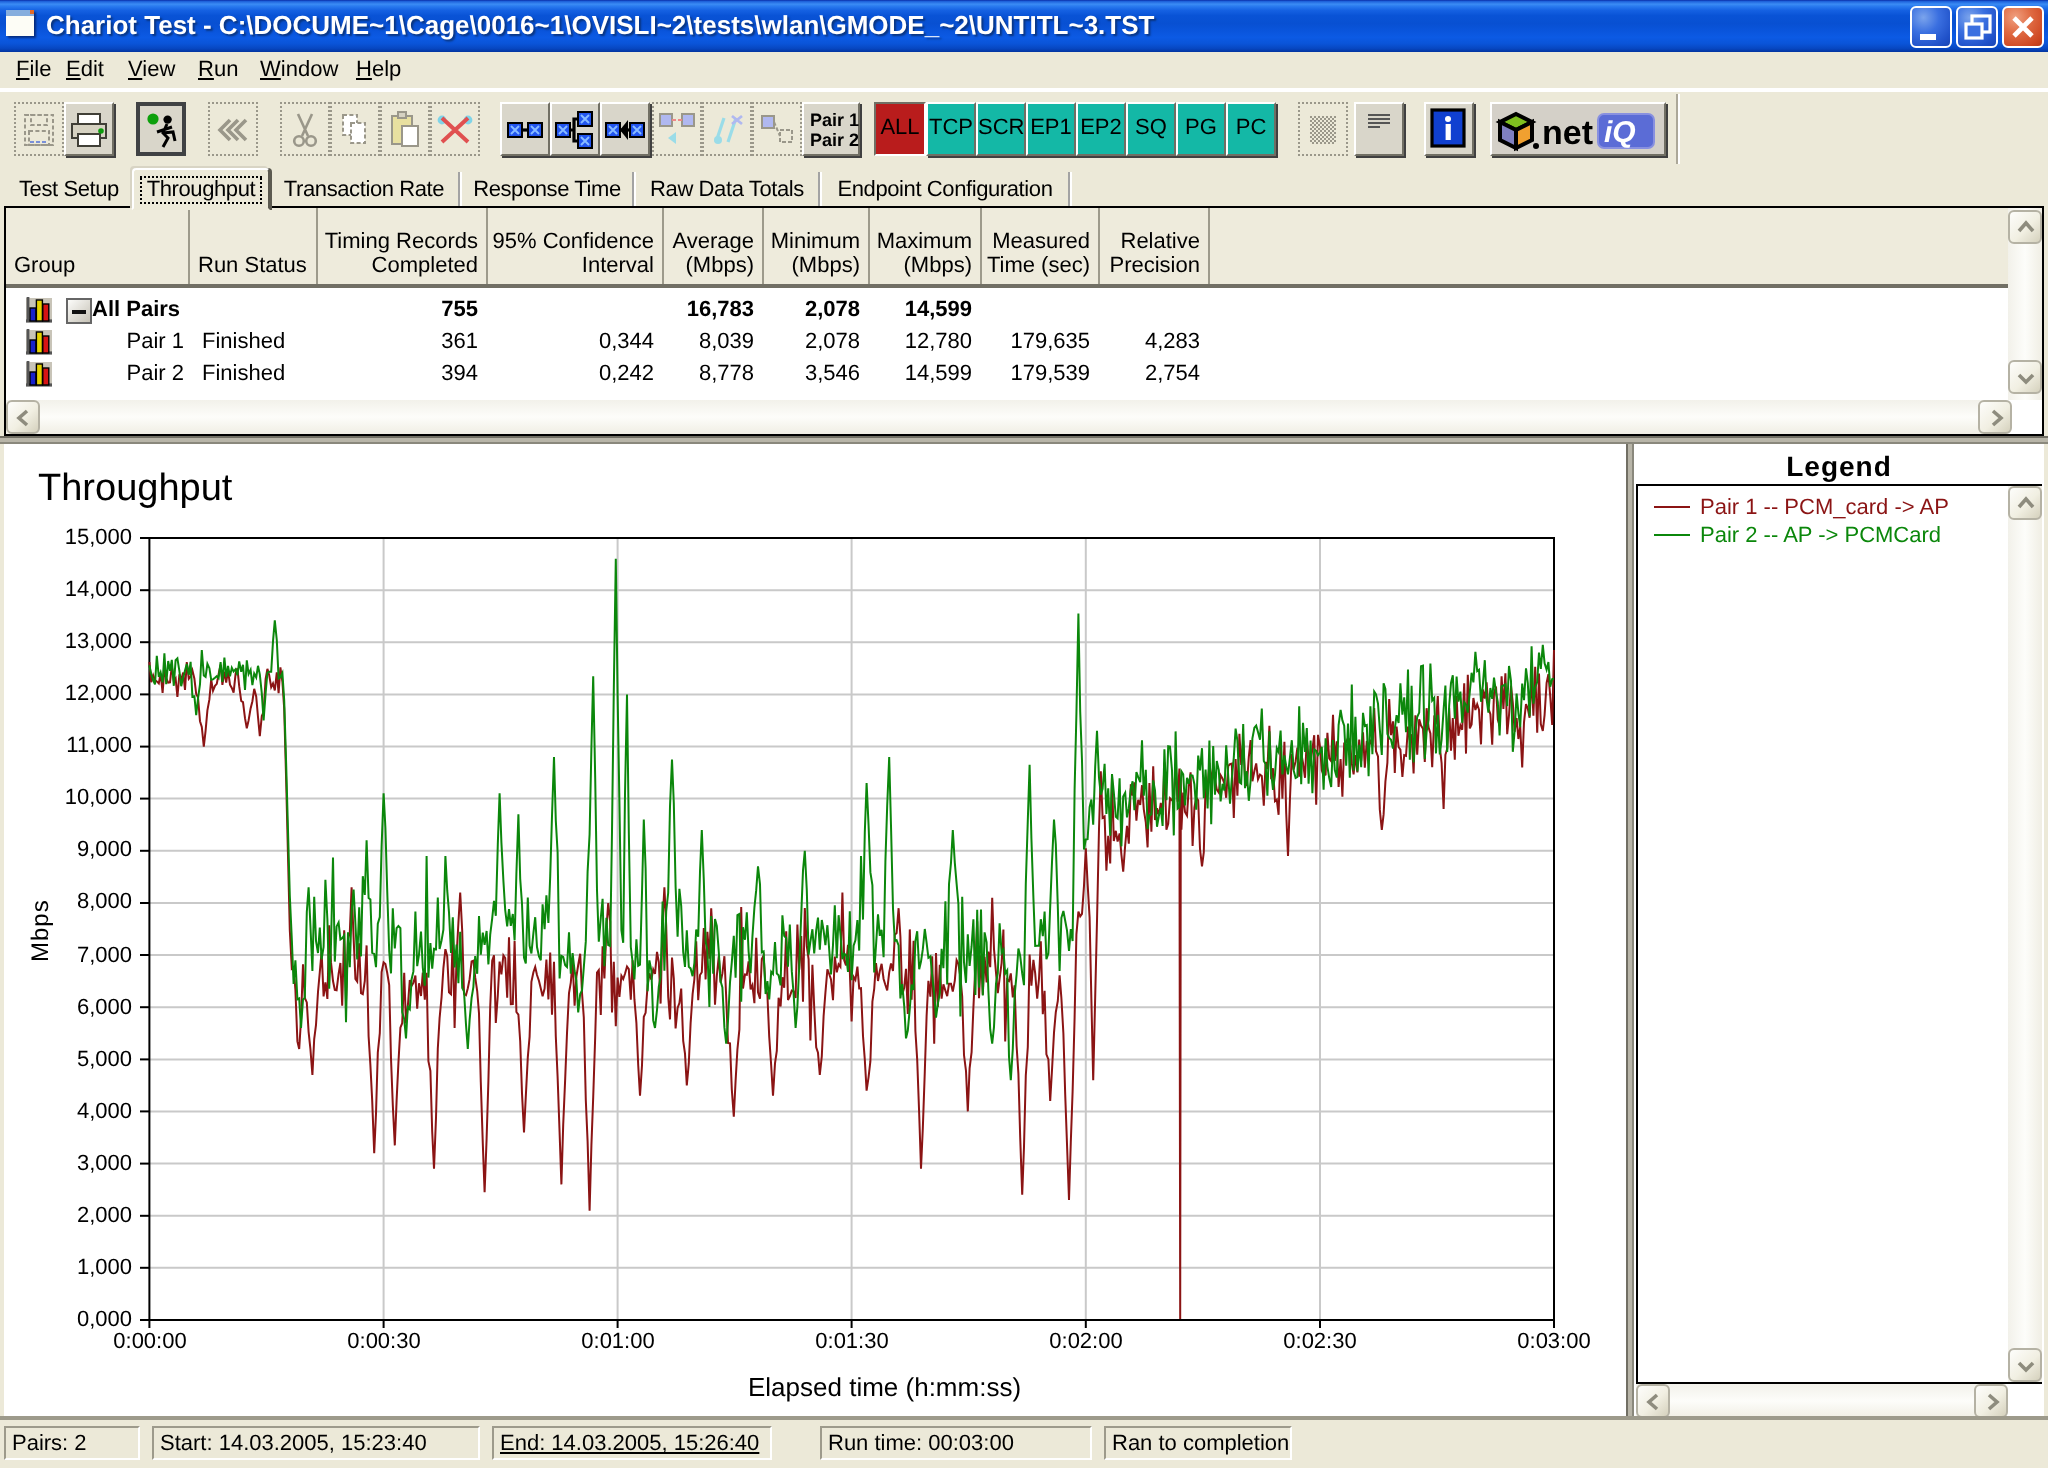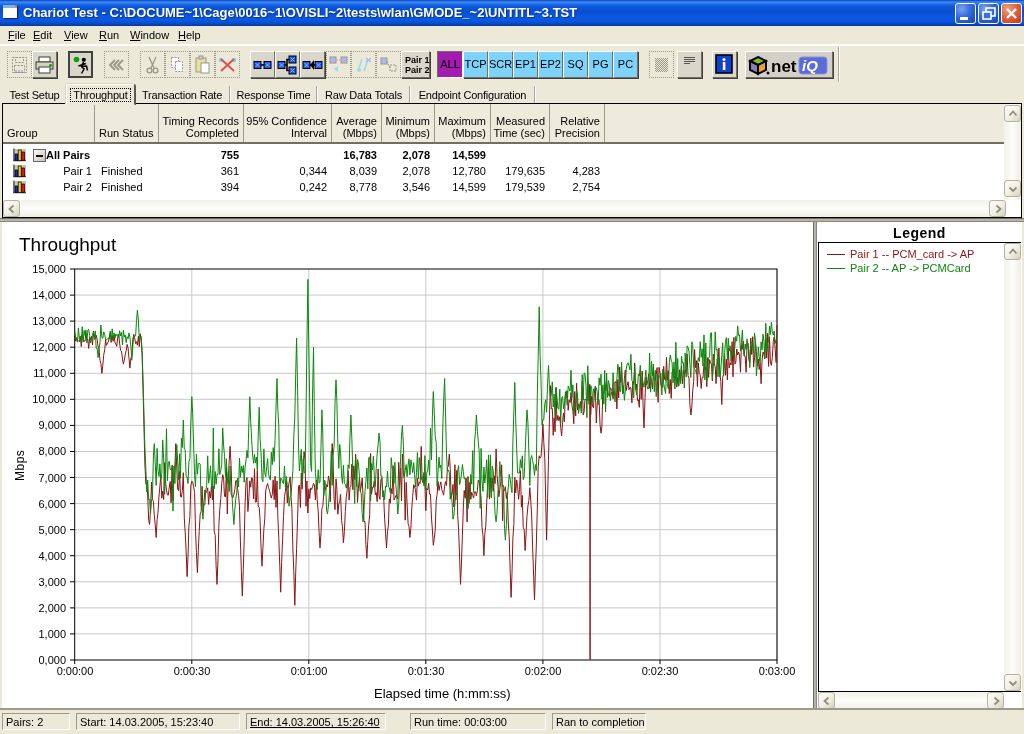--- a/index.html
+++ b/index.html
@@ -29,23 +29,23 @@
 
 #toolbar { left:0; top:44px; width:1024px; height:39px; background:#ece9d8;
   border-top:1px solid #fff; box-shadow:0 1px 0 #fff inset; }
 #toolbar .tbend { position:absolute; left:838px; top:2px; width:2px; height:35px;
   border-left:1px solid #aca899; border-right:1px solid #fff; }
 .tbtn { position:absolute; top:6px; width:25px; height:27px; background:#ece9d8; }
 .tbtn.en { background:#d9d6ca; border:1px solid; border-color:#fff #716f64 #716f64 #fff; box-shadow:1px 1px 0 #404040; }
 .tbtn.dis { border:1px dotted #9a978a; }
 .tbtn.def { background:#d9d6ca; border:2px solid #404244; box-shadow:none; }
 .tbtn svg { position:absolute; left:0px; top:1px; }
-.txtbtn { position:absolute; top:6px; height:27px; background:#7dd3fc; border:1px solid; border-color:#fff #716f64 #716f64 #fff;
+.txtbtn { position:absolute; top:6px; height:27px; background:#14b8a6; border:1px solid; border-color:#fff #716f64 #716f64 #fff;
   box-shadow:1px 1px 0 #404040; font-size:11px; color:#000; text-align:center; line-height:24px; }
-.txtbtn.pressed { background:#a21caf; border-color:#716f64 #fff #fff #716f64; box-shadow:none; }
+.txtbtn.pressed { background:#b91c1c; border-color:#716f64 #fff #fff #716f64; box-shadow:none; }
 
 
 #tabrow { left:2px; top:84px; width:1020px; height:20px; }
 .tab { position:absolute; top:2px; height:18px; background:transparent;
   border-right:1px solid #a3a3a3; box-shadow:1px 0 0 #fff;
   font-size:11px; letter-spacing:-0.2px; text-align:center; padding:3px 4px 0 4px; white-space:nowrap; }
 .tab.sel { top:0px; height:21px; background:#ece9d8; border:1px solid; border-color:#fff #5c5a50 #ece9d8 #fff;
   box-shadow:1px 0 0 #5c5a50, -1px -1px 0 #d8d4c4; border-top-left-radius:2px; border-top-right-radius:2px;
   z-index:3; padding-top:4px; }
 .tab.sel .foc { outline:1px dotted #000; padding:0 2px; }

